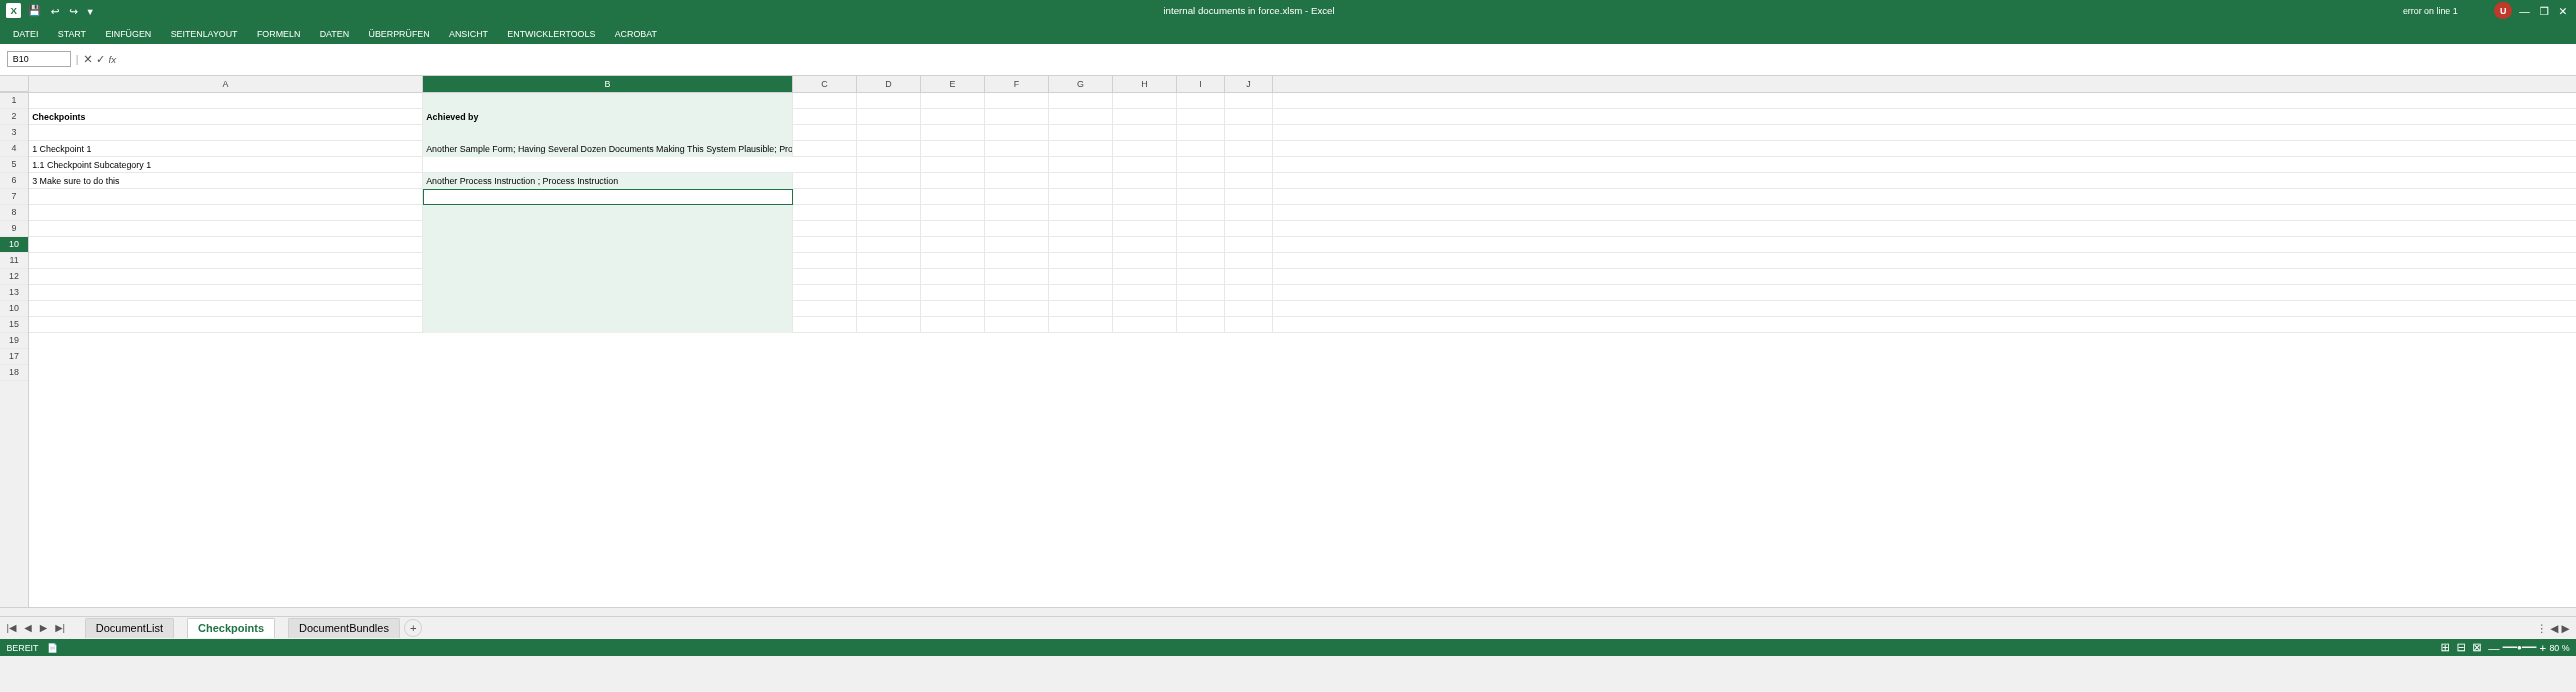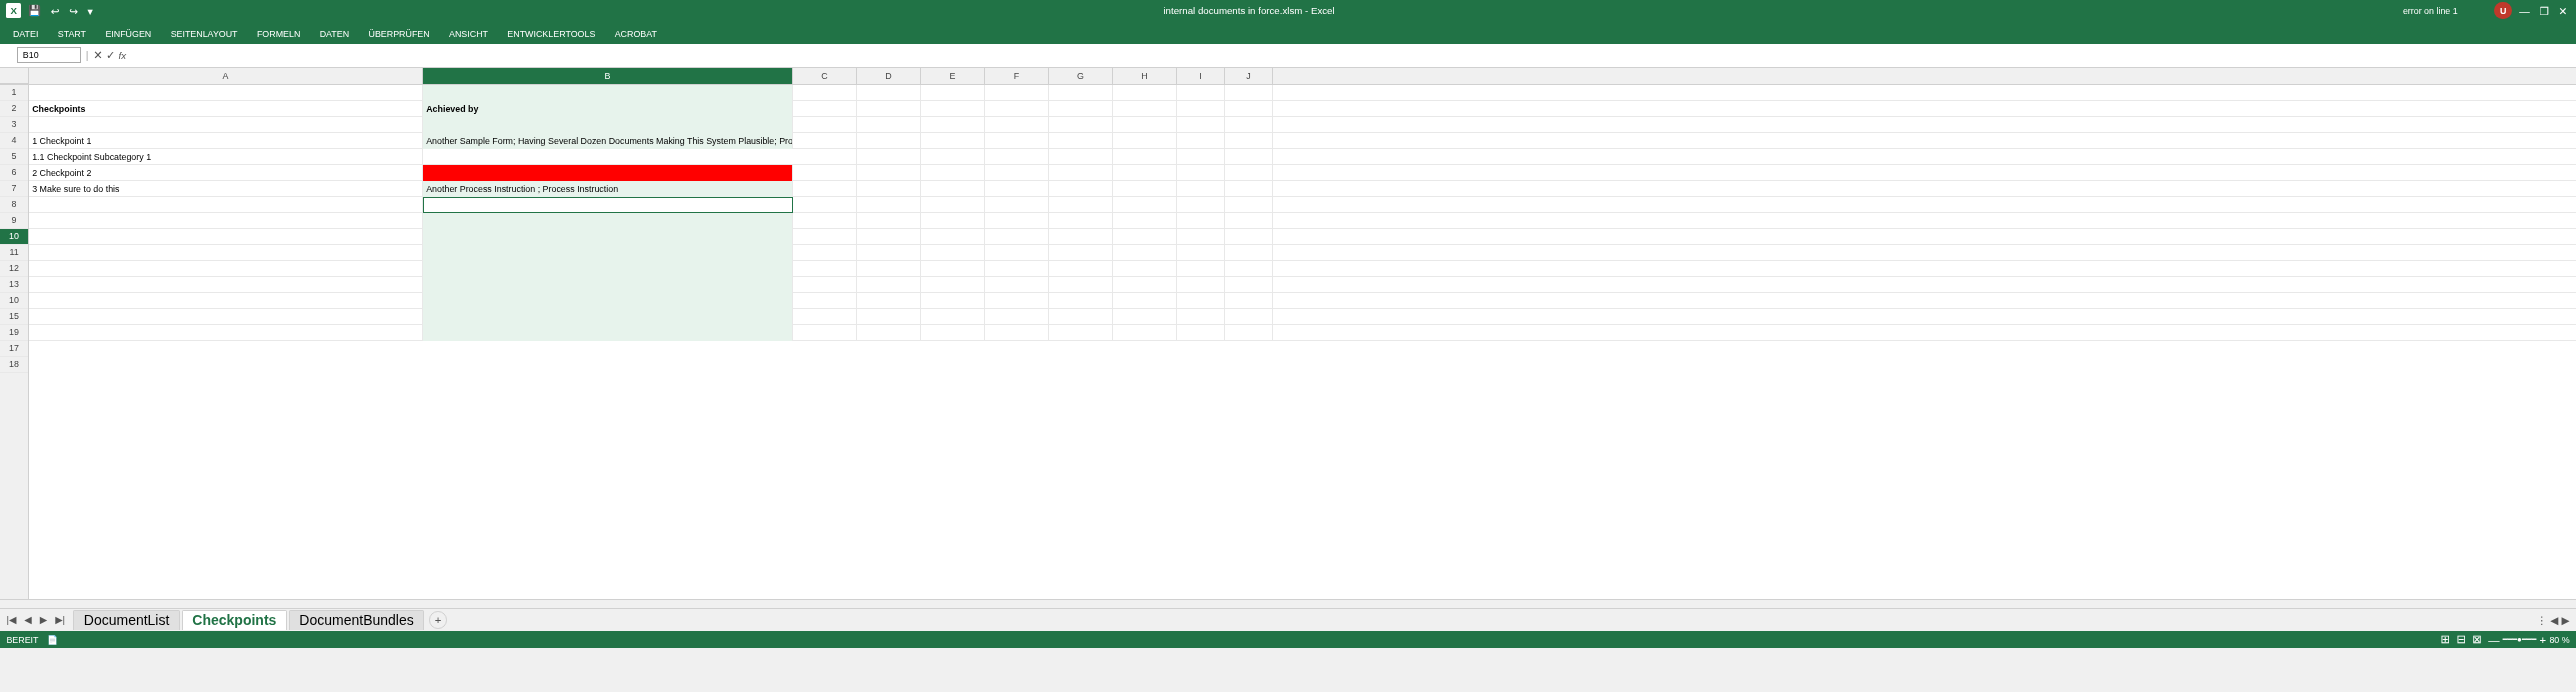--- a/index.html
+++ b/index.html
@@ -36,24 +36,24 @@
       cursor: pointer;
       height: 19.3px;
       display: flex;
       align-items: center;
     }
 
     
     .formula-bar {
       background: white;
       border-bottom: 0.8px solid #d0d0d0;
-      height: 24px;
-      display: flex;
-      align-items: center;
-      padding: 0 17px;
+      height: 32px;
+      display: flex;
+      align-items: center;
+      padding: 0 7px;
       gap: 3.2px;
     }
     .cell-ref {
       width: 64px;
       border: 0.8px solid #aaa;
       padding: 1.6px 4.8px;
       font-size: 8.9px;
       height: 16px;
       background: white;
     }
@@ -158,29 +158,30 @@
       height: 22.5px;
       display: flex;
       align-items: center;
       padding-left: 3.2px;
       gap: 1.6px;
     }
     .sheet-nav { display: flex; align-items: center; color: #555; margin-right: 3.2px; gap: 1.6px; }
     .sheet-nav span { cursor: pointer; font-size: 9.7px; padding: 1.6px 3.2px; }
     .sheet-tab {
       padding: 2.4px 9.7px;
-      font-size: 14px;
+      font-size: 11px;
       border: 0.8px solid #d0d0d0;
       border-bottom: none;
       background: #e0e0e0;
       cursor: pointer;
       border-radius: 1.6px 1.6px 0 0;
       height: 19.3px;
       display: flex;
       align-items: center;
+      margin-left: 12px;
     }
     .sheet-tab.active {
       background: white;
       color: #217346;
       font-weight: bold;
     }
     .add-sheet { width: 17.7px; height: 17.7px; border: 0.8px solid #d0d0d0; display: flex; align-items: center; justify-content: center; cursor: pointer; border-radius: 50%; font-size: 11.3px; color: #555; margin-left: 3.2px; }
     .sheet-tabs-right { margin-left: auto; display: flex; align-items: center; gap: 3.2px; padding-right: 6.4px; font-size: 10.5px; color: #555; cursor: pointer; }
 
     
@@ -360,32 +361,20 @@
           <div class="cell" style="width: 64px; min-width: 64px;"></div>
           <div class="cell" style="width: 64px; min-width: 64px;"></div>
           <div class="cell" style="width: 64px; min-width: 64px;"></div>
           <div class="cell" style="width: 64px; min-width: 64px;"></div>
           <div class="cell" style="width: 64px; min-width: 64px;"></div>
           <div class="cell" style="width: 64px; min-width: 64px;"></div>
           <div class="cell" style="width: 48px; min-width: 48px;"></div>
           <div class="cell" style="width: 48px; min-width: 48px;"></div>
         </div>
         <div class="sheet-row">
-          <div class="cell" style="width: 394px; min-width: 394px;">2 Checkpoint 2</div>
-          <div class="cell selected-col red-bg" style="width: 370px; min-width: 370px;"></div>
-          <div class="cell" style="width: 64px; min-width: 64px;"></div>
-          <div class="cell" style="width: 64px; min-width: 64px;"></div>
-          <div class="cell" style="width: 64px; min-width: 64px;"></div>
-          <div class="cell" style="width: 64px; min-width: 64px;"></div>
-          <div class="cell" style="width: 64px; min-width: 64px;"></div>
-          <div class="cell" style="width: 64px; min-width: 64px;"></div>
-          <div class="cell" style="width: 48px; min-width: 48px;"></div>
-          <div class="cell" style="width: 48px; min-width: 48px;"></div>
-        </div>
-        <div class="sheet-row">
           <div class="cell" style="width: 394px; min-width: 394px;">3 Make sure to do this</div>
           <div class="cell selected-col" style="width: 370px; min-width: 370px;">Another Process Instruction ; Process Instruction</div>
           <div class="cell" style="width: 64px; min-width: 64px;"></div>
           <div class="cell" style="width: 64px; min-width: 64px;"></div>
           <div class="cell" style="width: 64px; min-width: 64px;"></div>
           <div class="cell" style="width: 64px; min-width: 64px;"></div>
           <div class="cell" style="width: 64px; min-width: 64px;"></div>
           <div class="cell" style="width: 64px; min-width: 64px;"></div>
           <div class="cell" style="width: 48px; min-width: 48px;"></div>
           <div class="cell" style="width: 48px; min-width: 48px;"></div>

